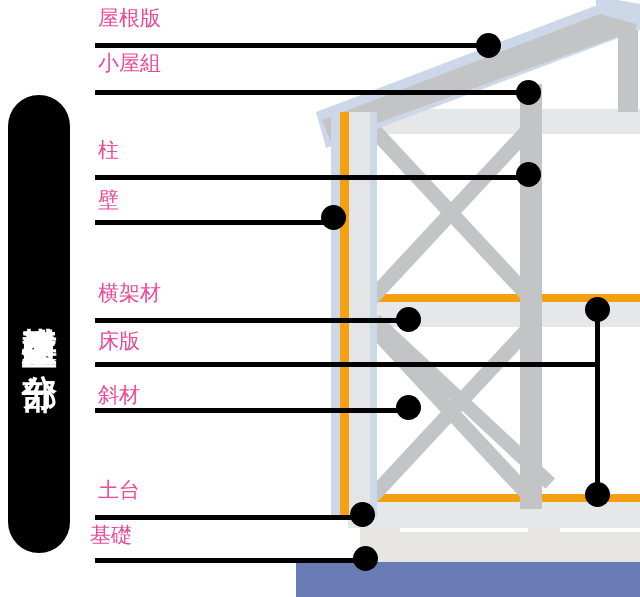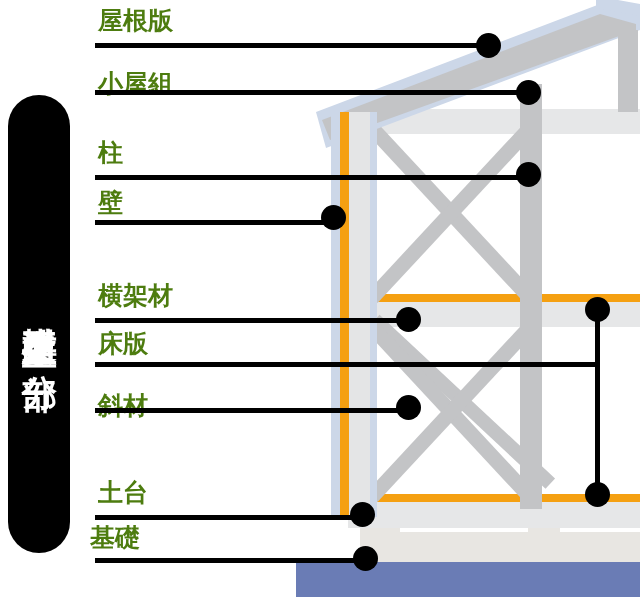--- a/index.html
+++ b/index.html
@@ -44,23 +44,23 @@
     white-space: nowrap;
   }
 
   
   .label-group {
     position: absolute;
     height: auto;
   }
   .label-text {
     position: absolute;
-    font-size: 25px;
-    font-weight: bold;
-    color: #4d7c0f;
+    font-size: 21px;
+    font-weight: normal;
+    color: #ec4899;
     white-space: nowrap;
     letter-spacing: 0px;
     line-height: 1;
   }
   .leader {
     position: absolute;
     height: 5px;
     background: #000000;
   }
   .dot {
@@ -170,21 +170,21 @@
     <span id="banner-text">構造耐力上主要な部分</span>
   </div>
 
   <div id="callouts">
       <div class="label-group">
         <div class="label-text" style="left: 98px; top: 8px;">屋根版</div>
         <div class="leader" style="left: 95px; top: 43px; width: 390px;"></div>
         <div class="dot" style="left: 476px; top: 33px; width: 25px; height: 25px;"></div>
       </div>
       <div class="label-group">
-        <div class="label-text" style="left: 98px; top: 71px;">小屋組</div>
+        <div class="label-text" style="left: 98px; top: 53px;">小屋組</div>
         <div class="leader" style="left: 95px; top: 90px; width: 435px;"></div>
         <div class="dot" style="left: 516px; top: 80px; width: 25px; height: 25px;"></div>
       </div>
       <div class="label-group">
         <div class="label-text" style="left: 98px; top: 140px;">柱</div>
         <div class="leader" style="left: 95px; top: 175px; width: 435px;"></div>
         <div class="dot" style="left: 516px; top: 162px; width: 25px; height: 25px;"></div>
       </div>
       <div class="label-group">
         <div class="label-text" style="left: 98px; top: 190px;">壁</div>
@@ -195,21 +195,21 @@
         <div class="label-text" style="left: 98px; top: 283px;">横架材</div>
         <div class="leader" style="left: 95px; top: 318px; width: 315px;"></div>
         <div class="dot" style="left: 396px; top: 307px; width: 25px; height: 25px;"></div>
       </div>
       <div class="label-group">
         <div class="label-text" style="left: 98px; top: 331px;">床版</div>
         <div class="leader" style="left: 95px; top: 362px; width: 500px;"></div>
         <div class="dot" style="left: 585px; top: 297px; width: 25px; height: 25px;"></div>
       </div>
       <div class="label-group">
-        <div class="label-text" style="left: 98px; top: 393px;">斜材</div>
+        <div class="label-text" style="left: 98px; top: 385px;">斜材</div>
         <div class="leader" style="left: 95px; top: 408px; width: 315px;"></div>
         <div class="dot" style="left: 396px; top: 395px; width: 25px; height: 25px;"></div>
       </div>
       <div class="label-group">
         <div class="label-text" style="left: 98px; top: 480px;">土台</div>
         <div class="leader" style="left: 95px; top: 515px; width: 265px;"></div>
         <div class="dot" style="left: 350px; top: 502px; width: 25px; height: 25px;"></div>
       </div>
       <div class="label-group">
         <div class="label-text" style="left: 90px; top: 525px;">基礎</div>

